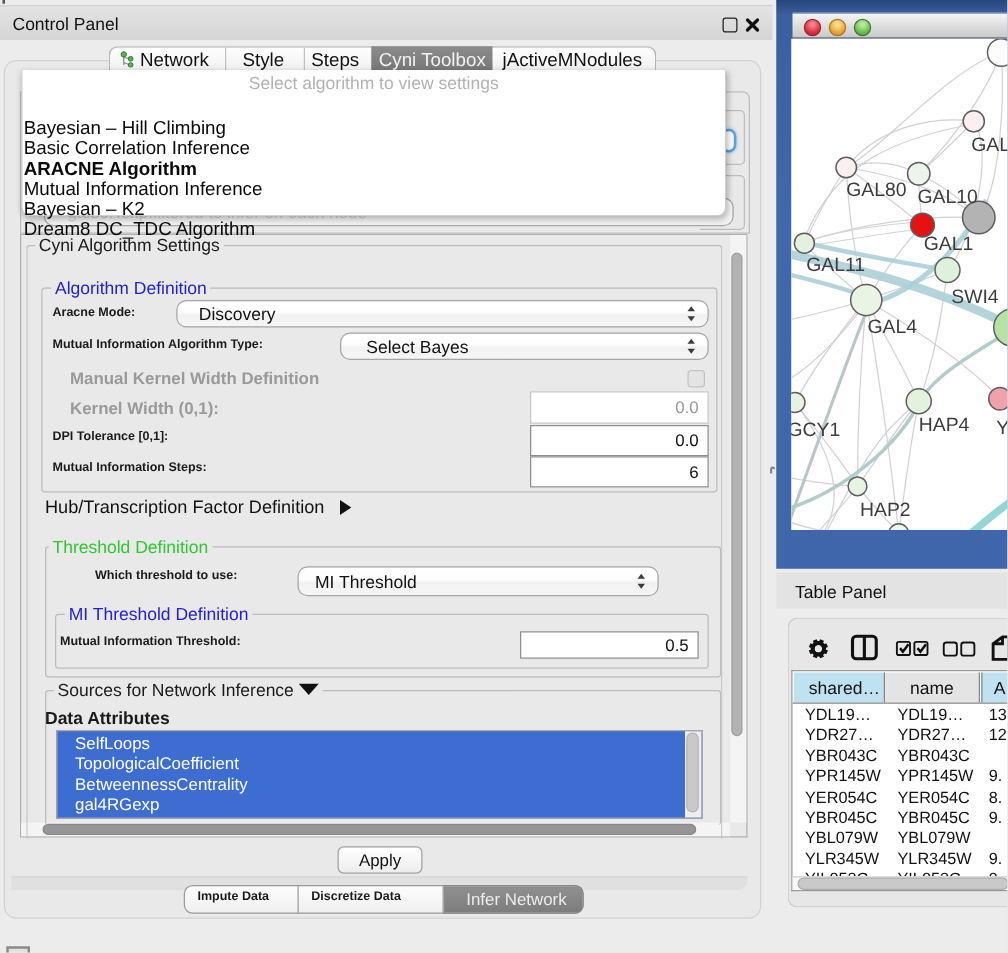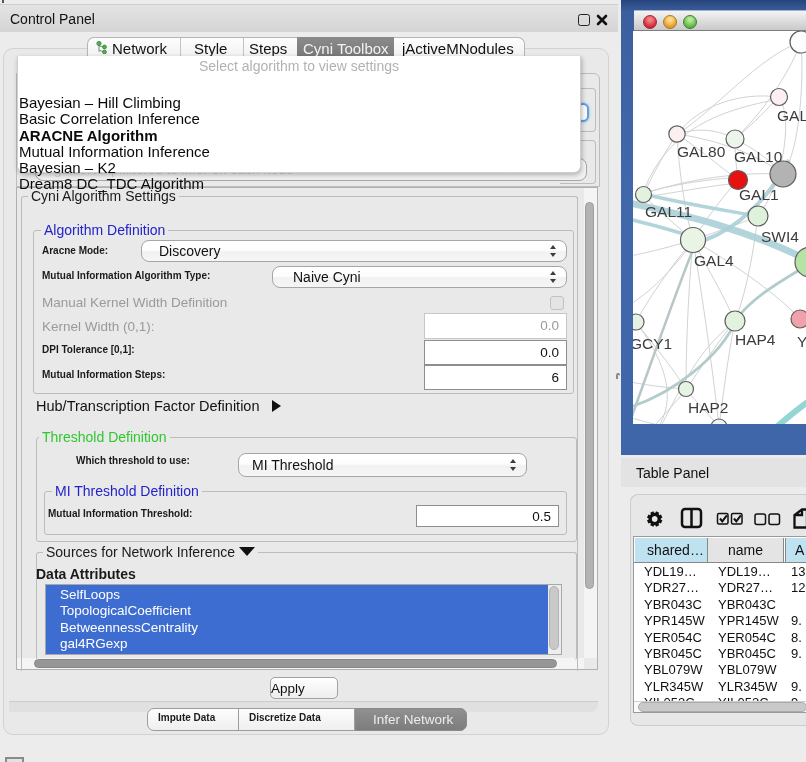--- a/index.html
+++ b/index.html
@@ -1,21 +1,21 @@
 <!DOCTYPE html>
 <html><head>
 <meta charset="utf-8">
 <style>
   html,body{margin:0;padding:0;}
   body{width:806px;height:762px;overflow:hidden;font-family:"Liberation Sans",sans-serif;background:#ececec;}
   #root{position:relative;width:806px;height:762px;overflow:hidden;}
   .abs{position:absolute;}
   .lbl{font-size:13.5px;color:#111;white-space:nowrap;}
   .blbl{font-size:10px;font-weight:bold;color:#1a1a1a;white-space:nowrap;}
-  .glbl{font-size:13.5px;font-weight:normal;color:#9a9a9a;white-space:nowrap;}
+  .glbl{font-size:13.5px;font-weight:bold;color:#9a9a9a;white-space:nowrap;margin-left:14px;}
   .group{position:absolute;border:1px solid #bcbcbc;border-radius:3px;}
   .gtitle{position:absolute;top:-8px;left:7px;background:#e9e9e9;padding:0 3px;font-size:14px;line-height:15px;white-space:nowrap;}
   .combo{position:absolute;background:linear-gradient(#ffffff 0%,#fdfdfd 45%,#f1f1f1 55%,#f6f6f6 100%);border:1px solid #a6a6a6;border-radius:8px;box-sizing:border-box;}
   .combo .ctext{position:absolute;left:17px;top:50%;transform:translateY(-50%);font-size:14px;color:#111;white-space:nowrap;}
   .spin{position:absolute;right:8px;top:50%;width:9px;height:14px;transform:translateY(-50%);}
   .spin:before{content:"";position:absolute;left:1px;top:1px;border-left:3.5px solid transparent;border-right:3.5px solid transparent;border-bottom:4.5px solid #3c3c3c;}
   .spin:after{content:"";position:absolute;left:1px;bottom:1px;border-left:3.5px solid transparent;border-right:3.5px solid transparent;border-top:4.5px solid #3c3c3c;}
   .tfield{position:absolute;background:#fff;border:1px solid #8e8e8e;box-sizing:border-box;font-size:13.5px;color:#111;text-align:right;padding:4px 7px 0 0;}
 </style>
 </head>
@@ -74,21 +74,21 @@
   <div class="group" style="left:33px;top:230px;width:539px;height:162px;">
     <span class="gtitle" style="color:#2222cc;">Algorithm Definition</span>
   </div>
   <div class="abs blbl" style="left:42px;top:245px;">Aracne Mode:</div>
   <div class="combo" style="left:141px;top:240px;width:426px;height:22px;">
       <span class="ctext">Discovery</span>
       <span class="spin"></span>
     </div>
   <div class="abs blbl" style="left:42px;top:270px;">Mutual Information Algorithm Type:</div>
   <div class="combo" style="left:272px;top:266px;width:295px;height:22px;">
-      <span class="ctext" style="left:20px;">Naive Cyni</span>
+      <span class="ctext" style="left:20px;">Select Bayes</span>
       <span class="spin"></span>
     </div>
   <div class="abs glbl" style="left:42px;top:295px;">Manual Kernel Width Definition</div>
   <div class="abs" style="left:550px;top:296px;width:14px;height:14px;background:#e4e4e4;border:1px solid #c2c2c2;border-radius:3px;box-sizing:border-box;"></div>
   <div class="abs glbl" style="left:42px;top:319px;text-align:center;">Kernel Width (0,1):</div>
   <div class="tfield" style="left:424px;top:313px;width:143px;height:26px;border:1px solid #c6c6c6;color:#9a9a9a;">0.0</div>
   <div class="abs blbl" style="left:42px;top:344px;">DPI Tolerance [0,1]:</div>
   <div class="tfield" style="left:424px;top:340px;width:143px;height:25px;">0.0</div>
   <div class="abs blbl" style="left:42px;top:369px;">Mutual Information Steps:</div>
   <div class="tfield" style="left:424px;top:365px;width:143px;height:25px;">6</div>
@@ -119,21 +119,21 @@
   <div class="abs" style="left:45px;top:584px;width:517px;height:71px;background:#3d6dd1;border:1px solid #a8a8a8;box-sizing:border-box;overflow:hidden;">
     <div style="font-size:13.5px;color:#fff;padding-left:14px;line-height:16.4px;padding-top:2px;">SelfLoops<br>TopologicalCoefficient<br>BetweennessCentrality<br>gal4RGexp</div>
   </div>
   <div class="abs" style="left:548px;top:585px;width:13px;height:69px;background:#ededed;"></div>
   <div class="abs" style="left:549px;top:586px;width:10px;height:64px;background:#c9c9c9;border:1px solid #b4b4b4;border-radius:5px;box-sizing:border-box;"></div>
 
   <div class="abs" style="left:17px;top:56px;width:564px;height:117px;background:#fff;border:1px solid #cfcfcf;border-top:none;border-radius:0 0 7px 7px;box-shadow:1px 2px 5px rgba(0,0,0,0.28);box-sizing:border-box;"></div>
   <div class="abs" style="left:17px;top:58px;width:564px;text-align:center;font-size:14px;color:#b2b2b2;">Select algorithm to view settings</div>
   <div class="abs" style="left:19px;top:72px;font-size:15px;color:#0a0a0a;line-height:16.3px;white-space:nowrap;margin-top:23px;">Bayesian – Hill Climbing<br>Basic Correlation Inference<br><b>ARACNE Algorithm</b><br>Mutual Information Inference<br>Bayesian – K2<br>Dream8 DC_TDC Algorithm</div>
 
-  <div class="abs" style="left:270px;top:677px;width:68px;height:22px;background:linear-gradient(#fff,#ededed);border:1px solid #a2a2a2;border-radius:5px;box-sizing:border-box;font-size:13.5px;color:#111;padding-top:3px;">Apply</div>
+  <div class="abs" style="left:270px;top:677px;width:68px;height:22px;background:linear-gradient(#fff,#ededed);border:1px solid #a2a2a2;border-radius:5px;box-sizing:border-box;text-align:center;font-size:13.5px;color:#111;padding-top:3px;">Apply</div>
   <div class="abs" style="left:9px;top:701px;width:589px;height:11px;background:#e0e0e0;border-top:1px solid #cdcdcd;border-radius:0 0 8px 0;box-sizing:border-box;"></div>
   <div class="abs" style="left:147px;top:708px;width:320px;height:23px;background:linear-gradient(#fdfdfd,#efefef);border:1px solid #9c9c9c;border-radius:7px;box-sizing:border-box;"></div>
   <div class="abs" style="left:238px;top:708px;width:1px;height:23px;background:#9c9c9c;"></div>
   <div class="abs" style="left:354px;top:708px;width:1px;height:23px;background:#9c9c9c;"></div>
   <div class="abs" style="left:355px;top:708px;width:112px;height:23px;background:linear-gradient(#909090,#7d7d7d);border:1px solid #8a8a8a;border-radius:0 7px 7px 0;box-sizing:border-box;"></div>
   <div class="abs blbl" style="left:158px;top:712px;">Impute Data</div>
   <div class="abs blbl" style="left:249px;top:712px;">Discretize Data</div>
   <div class="abs" style="left:373px;top:712px;font-size:13.5px;color:#ececec;white-space:nowrap;">Infer Network</div>
 
   <div class="abs" style="left:621px;top:0;width:185px;height:455px;background:linear-gradient(#26457c,#3c5f9e 12px,#4168ab 40%,#3f66a9);"></div>

